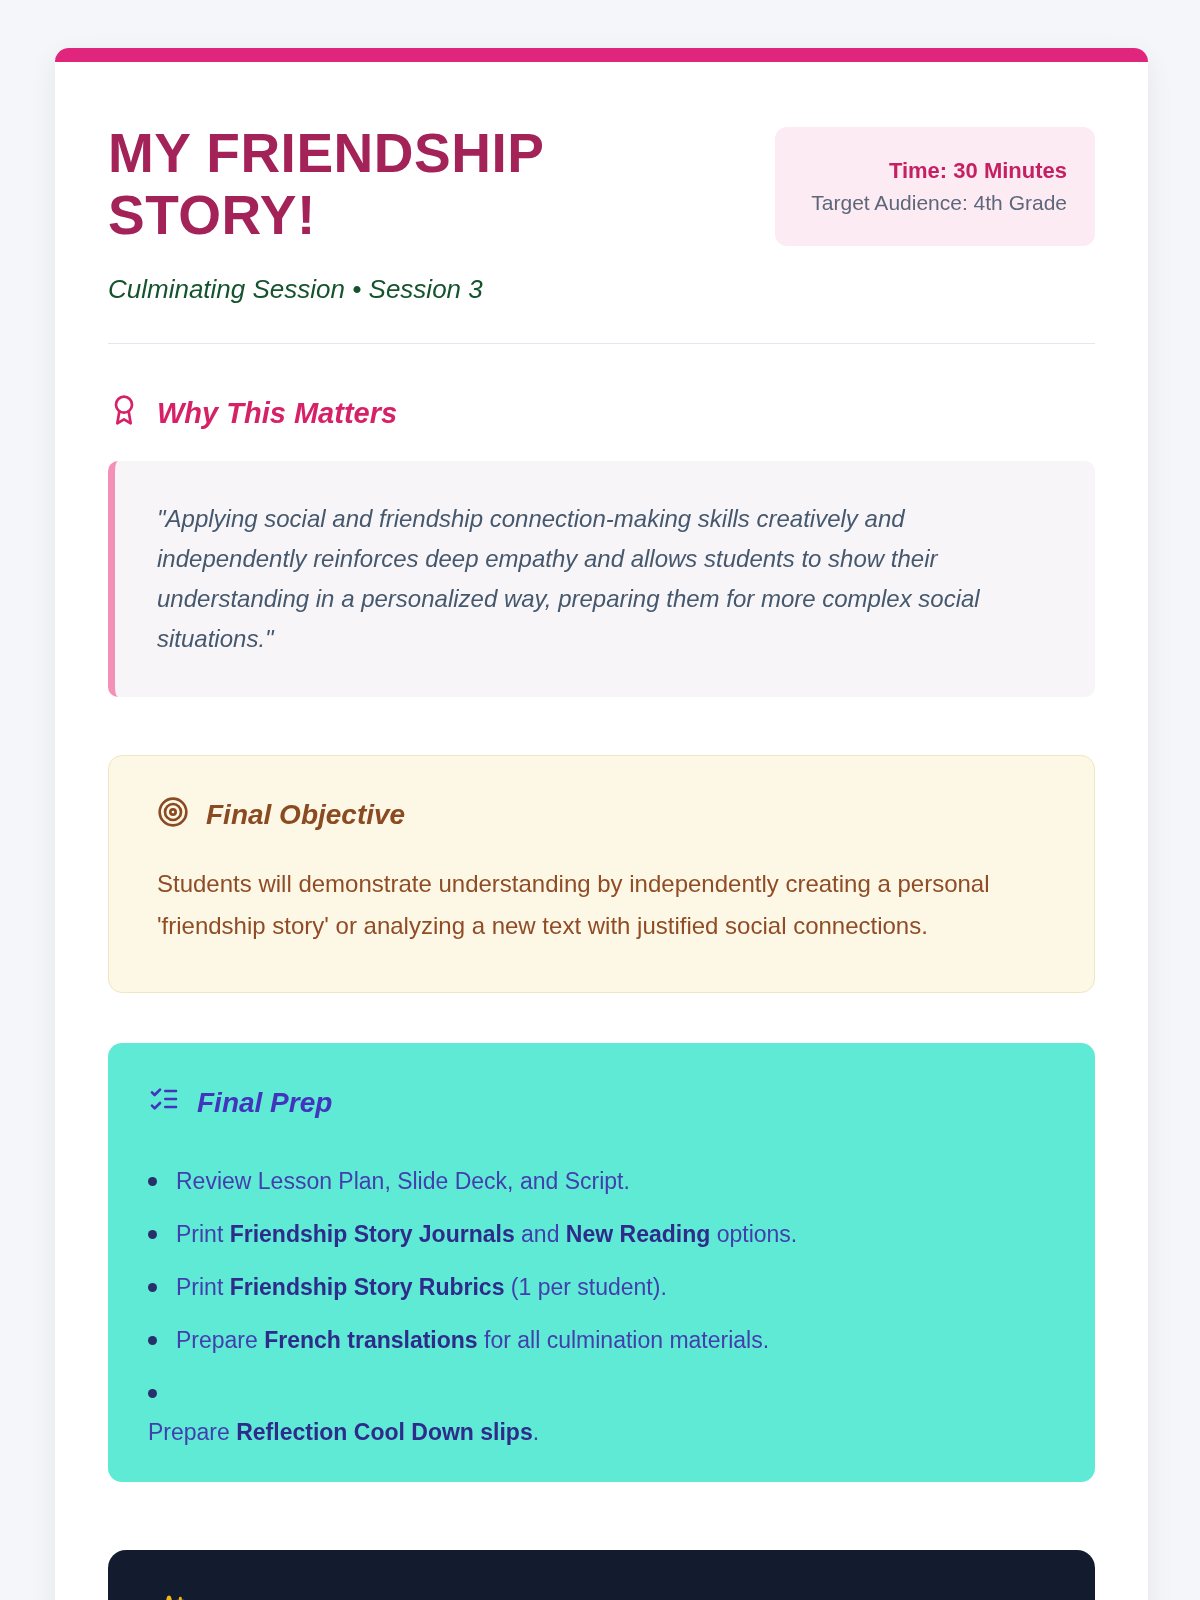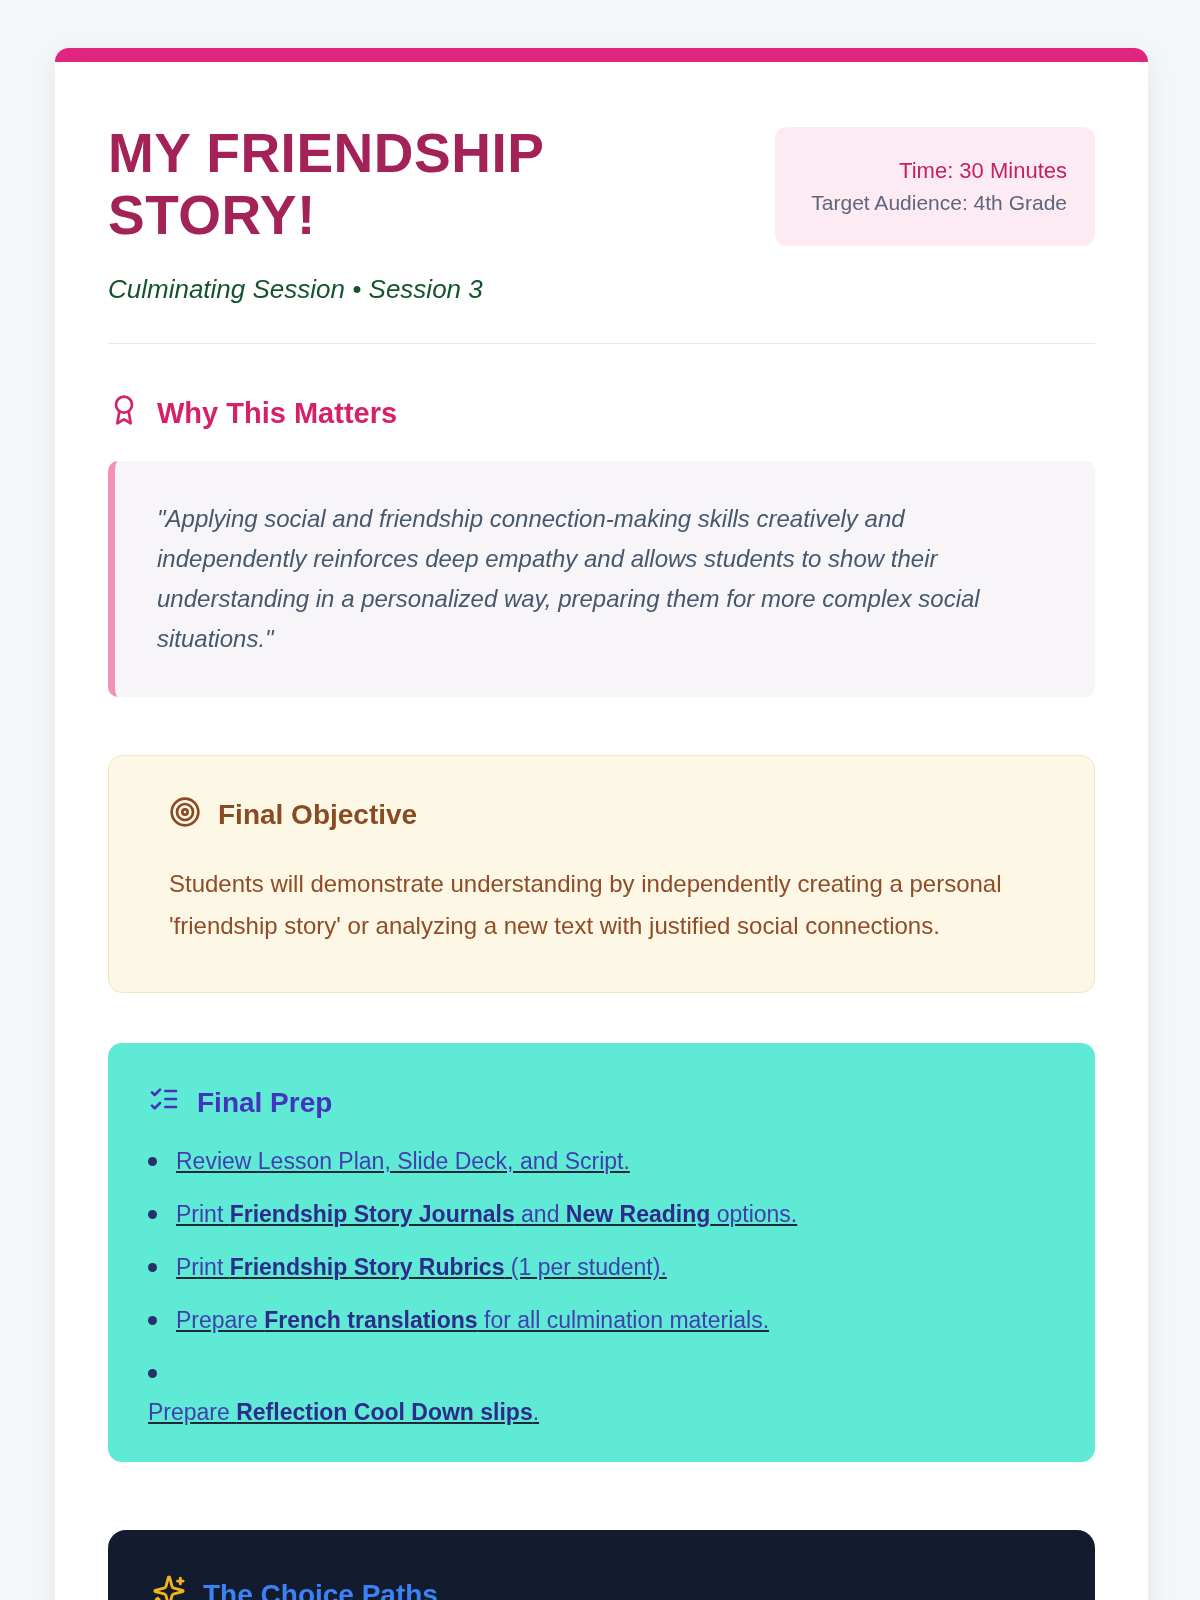--- a/index.html
+++ b/index.html
@@ -41,27 +41,27 @@
     color:#14532d;
   }
   .info-box {
     flex:0 0 320px;
     margin-top:5px;
     background:#fcebf3;
     border-radius:12px;
     padding:28px 28px;
     text-align:right;
   }
-  .info-time { font-size:22px; font-weight:normal; color:#c52063; line-height:1.45; }
+  .info-time { font-size:22px; font-weight:bold; color:#c52063; line-height:1.45; }
   .info-audience { font-size:21px; color:#5d6779; line-height:1.5; }
 
   .divider { margin-top:38px; border-top:1px solid #e3e7f1; }
 
   
-  .sec-head { display:flex; align-items:center; gap:17px; font-weight:bold; }
+  .sec-head { display:flex; align-items:center; gap:17px; font-weight:bold;font-style:italic; }
   .sec-head svg { flex:0 0 auto; }
   .pink-head { margin-top:50px; font-size:29px; color:#d62168; }
 
   
   .quote {
     margin-top:28px;
     background:#f7f5f7;
     border-left:7px solid #f48fb7;
     border-radius:10px;
     padding:38px 42px;
@@ -70,39 +70,39 @@
     color:#45586e;
     line-height:1.66;
   }
 
   
   .objective-box {
     margin-top:58px;
     background:#fdf8e6;
     border:1px solid #f1e6c2;
     border-radius:14px;
-    padding:40px 60px 44px;
+    padding:40px 48px 44px;
   }
   .objective-box .sec-head { font-size:28px; color:#8a4a22; }
   .objective-body {
     margin-top:28px;
     font-size:24px;
     color:#8f4c26;
     line-height:1.78;
   }
 
   
   .prep-box {
     margin-top:50px;
     background:#5eead4;
     border-radius:14px;
     padding:40px 40px 34px;
   }
   .prep-box .sec-head { font-size:28px; color:#4334bd; }
-  .prep-list { margin-top:24px; list-style:none;text-decoration:underline; }
+  .prep-list { margin-top:44px; list-style:none; }
   .prep-item {
     display:flex;
     align-items:flex-start;
     gap:19px;
     font-size:23px;
     color:#433eae;
     line-height:1.35;
     margin-bottom:22px;
   }
   .prep-item:last-child { margin-bottom:0;flex-direction:column; }

